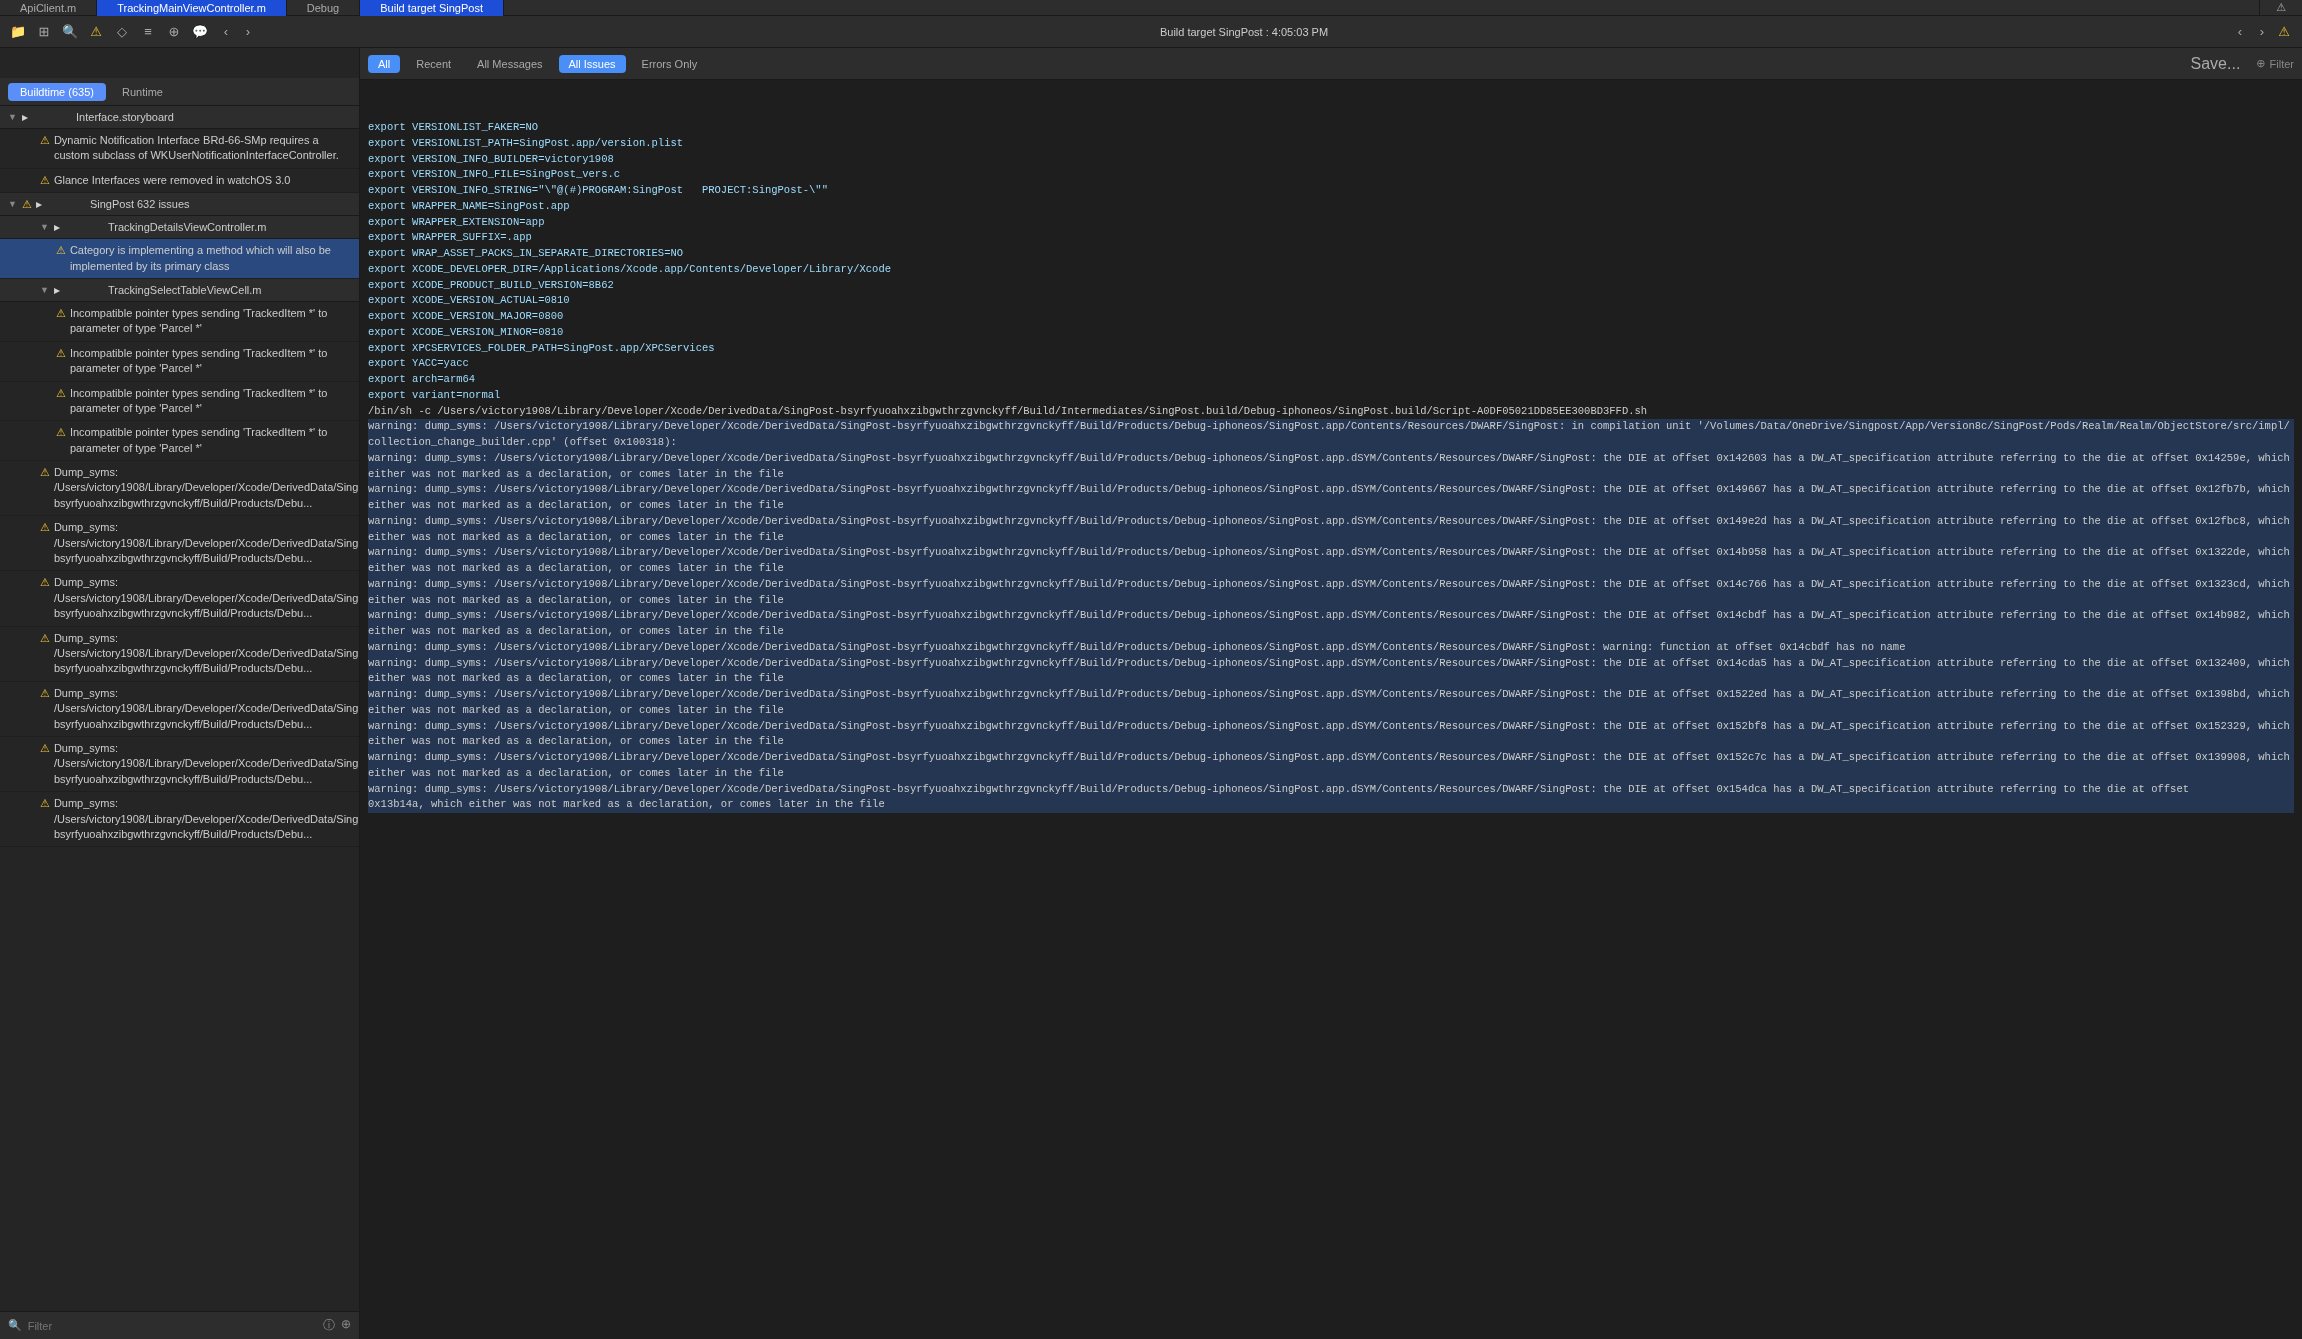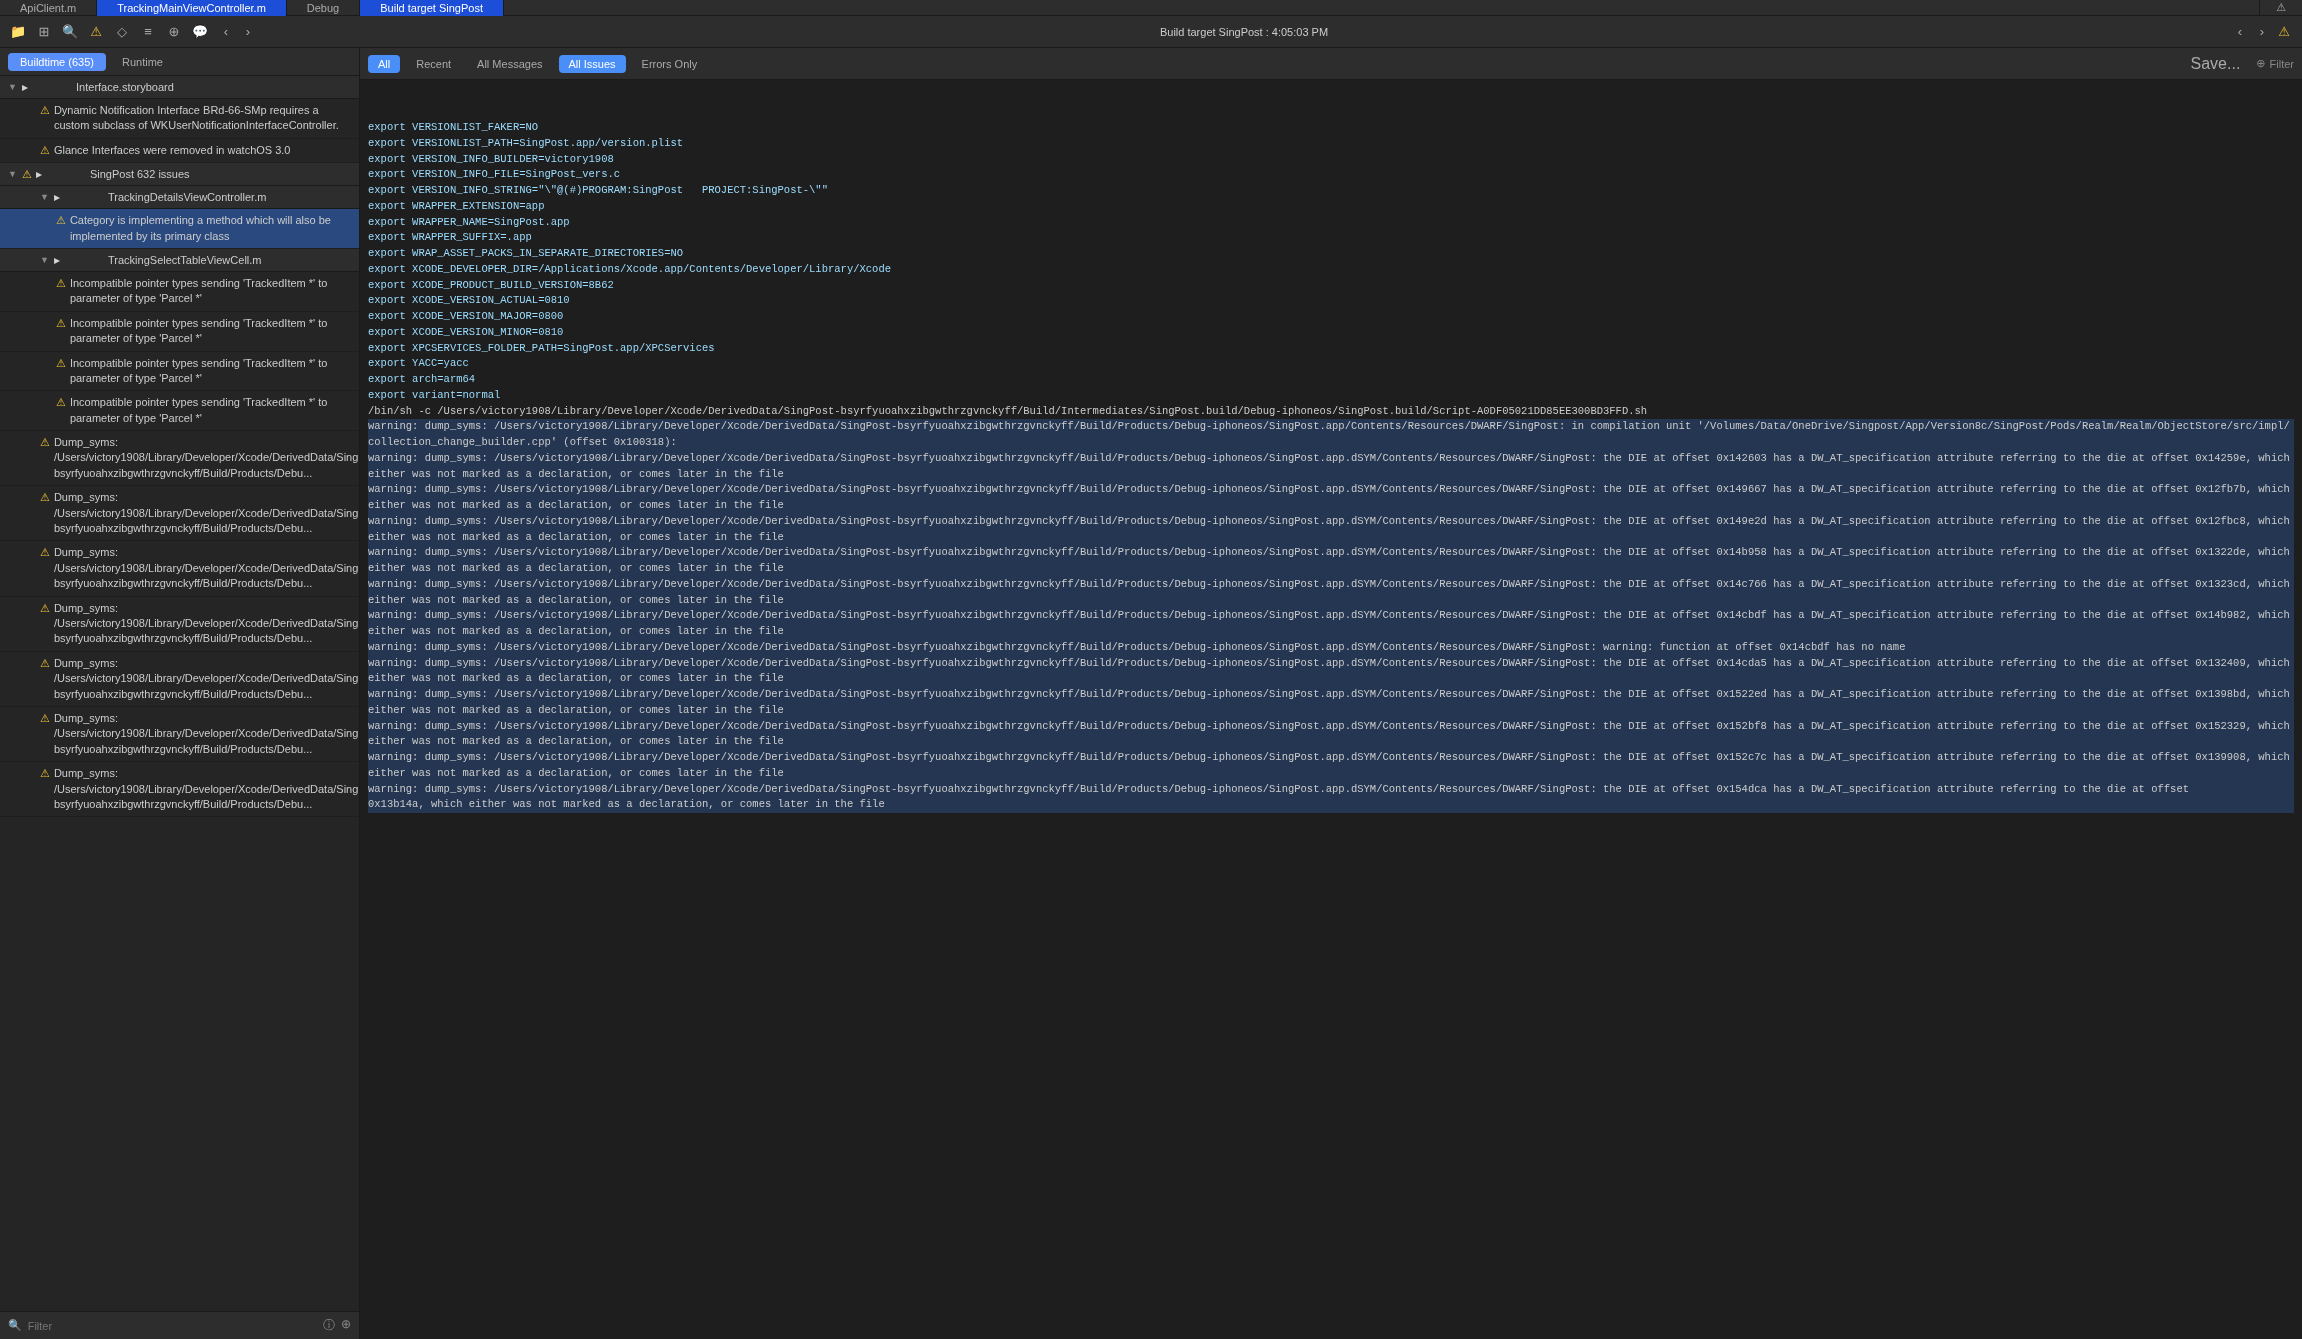--- a/index.html
+++ b/index.html
@@ -101,20 +101,21 @@
 
     
     .panel-tabs {
       display: flex;
       background: #2d2d2d;
       border-bottom: 1px solid #1a1a1a;
       height: 28px;
       align-items: center;
       padding: 0 8px;
       gap: 4px;
+      margin-top: 30px;
     }
     .panel-tab {
       padding: 3px 12px;
       border-radius: 4px;
       cursor: pointer;
       font-size: 11px;
       color: #aaa;
     }
     .panel-tab.active {
       background: #5a8ef8;
@@ -452,22 +453,22 @@
         <span>Filter</span>
       </div>
     </div>
 
     <div class="log-content" id="log-content">
     <p class="log-line log-export">export VERSIONLIST_FAKER=NO</p>
         <p class="log-line log-export">export VERSIONLIST_PATH=SingPost.app/version.plist</p>
         <p class="log-line log-export">export VERSION_INFO_BUILDER=victory1908</p>
         <p class="log-line log-export">export VERSION_INFO_FILE=SingPost_vers.c</p>
         <p class="log-line log-export">export VERSION_INFO_STRING="\"@(#)PROGRAM:SingPost   PROJECT:SingPost-\""</p>
+        <p class="log-line log-export">export WRAPPER_NAME=SingPost.app</p>
         <p class="log-line log-export">export WRAPPER_EXTENSION=app</p>
-        <p class="log-line log-export">export WRAPPER_NAME=SingPost.app</p>
         <p class="log-line log-export">export WRAPPER_SUFFIX=.app</p>
         <p class="log-line log-export">export WRAP_ASSET_PACKS_IN_SEPARATE_DIRECTORIES=NO</p>
         <p class="log-line log-export">export XCODE_DEVELOPER_DIR=/Applications/Xcode.app/Contents/Developer/Library/Xcode</p>
         <p class="log-line log-export">export XCODE_PRODUCT_BUILD_VERSION=8B62</p>
         <p class="log-line log-export">export XCODE_VERSION_ACTUAL=0810</p>
         <p class="log-line log-export">export XCODE_VERSION_MAJOR=0800</p>
         <p class="log-line log-export">export XCODE_VERSION_MINOR=0810</p>
         <p class="log-line log-export">export XPCSERVICES_FOLDER_PATH=SingPost.app/XPCServices</p>
         <p class="log-line log-export">export YACC=yacc</p>
         <p class="log-line log-export">export arch=arm64</p>

